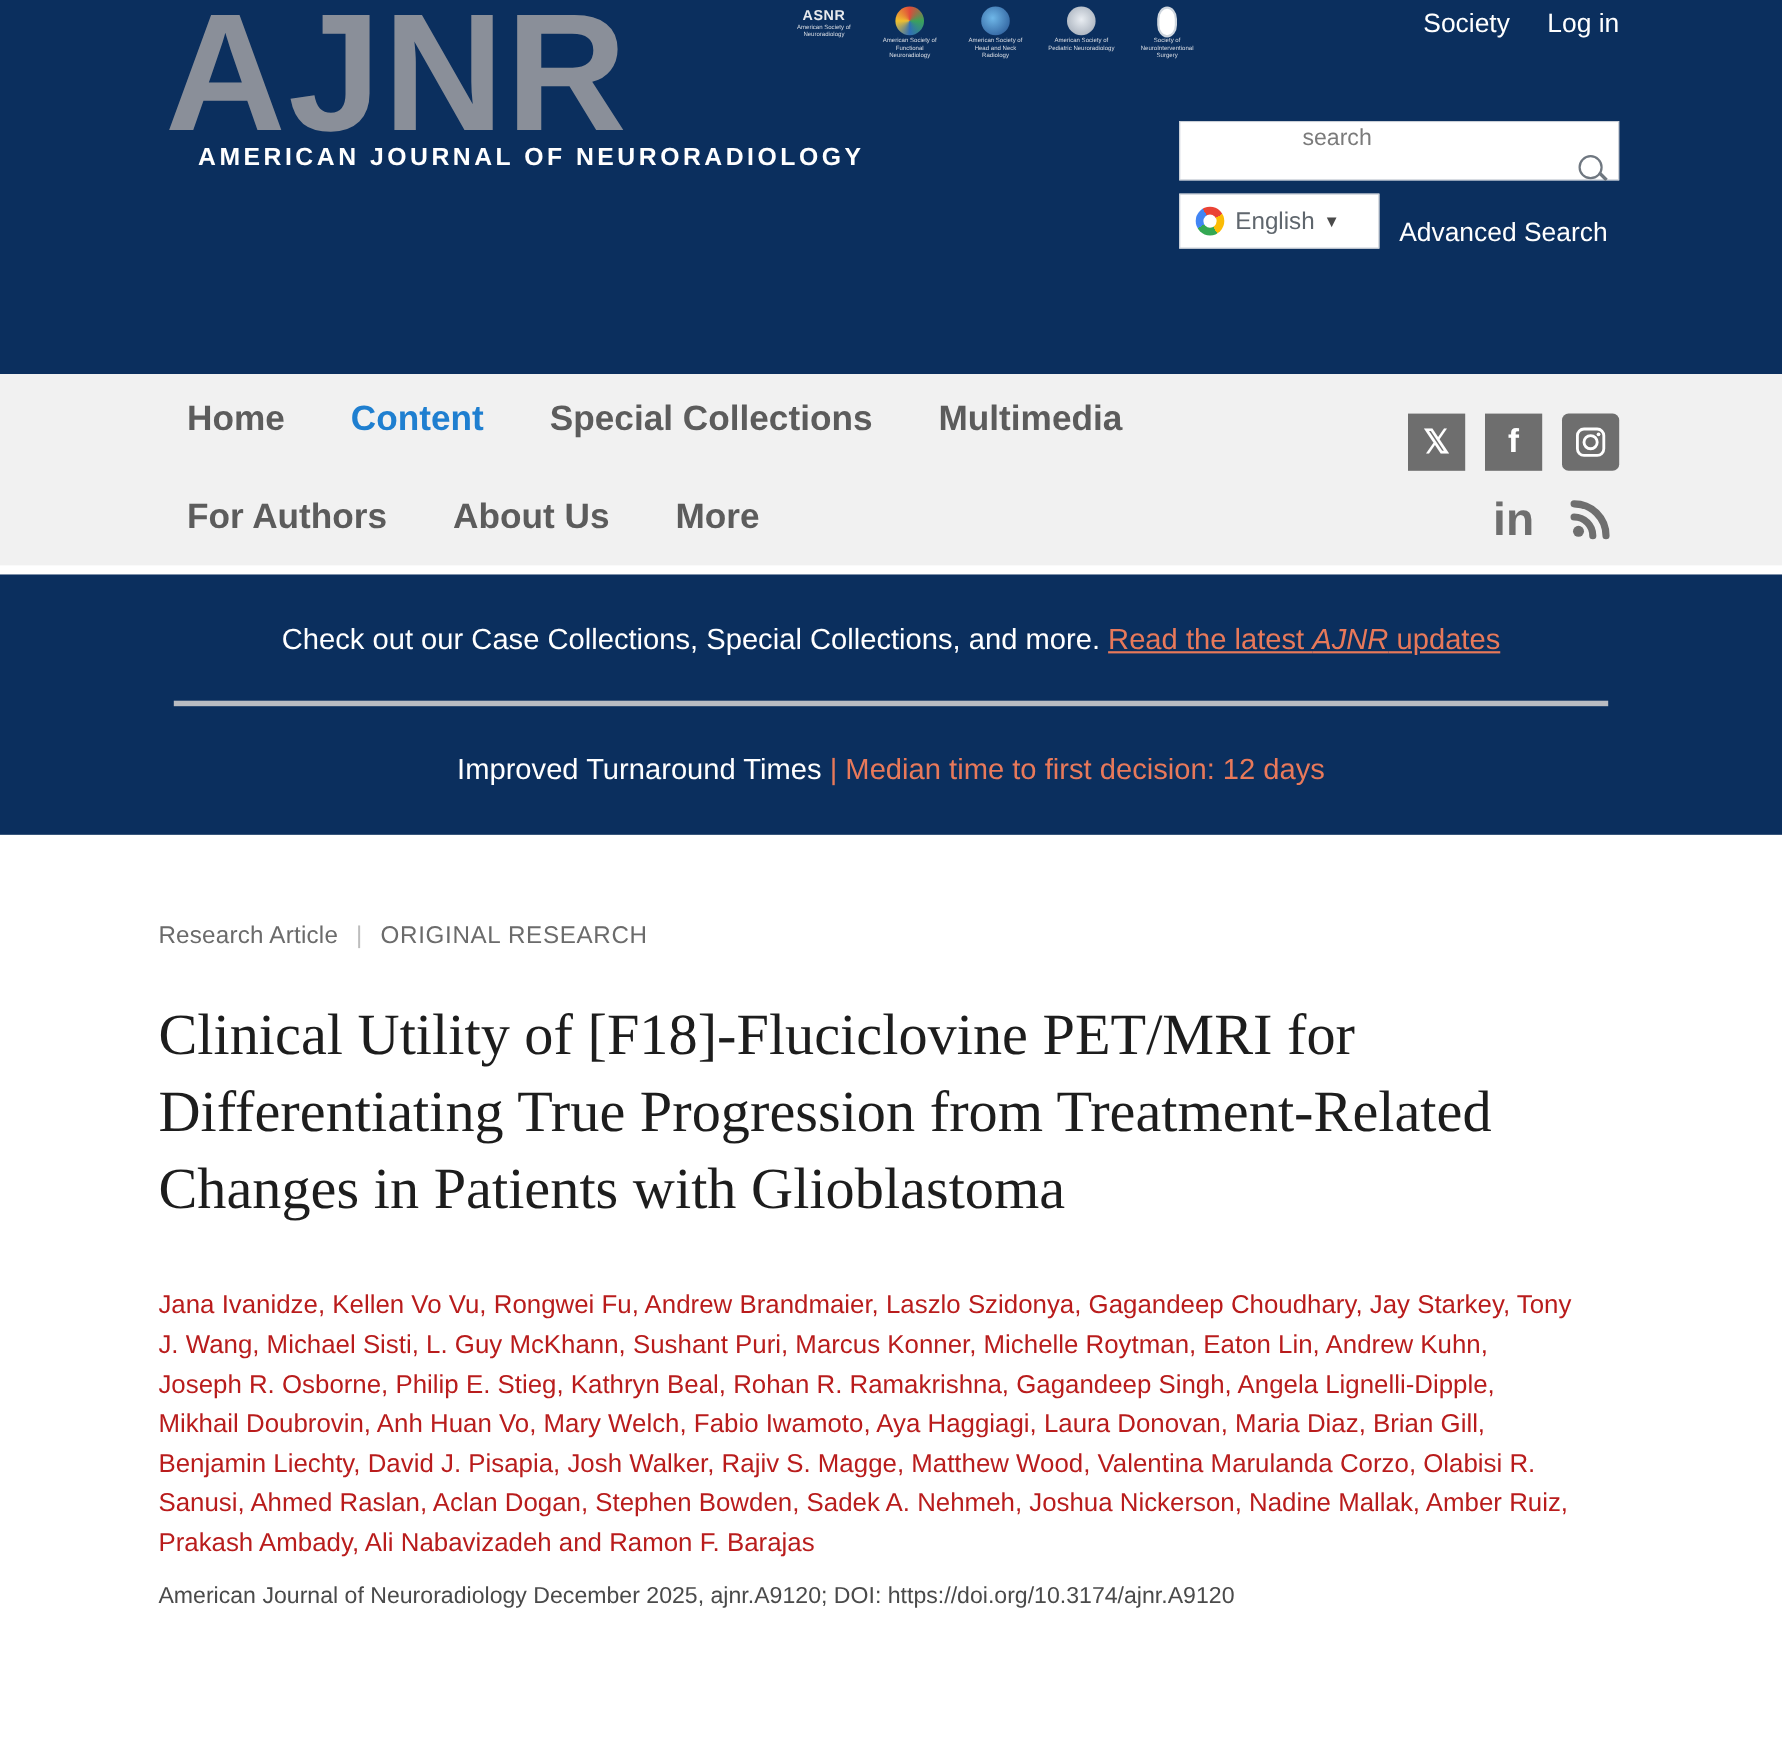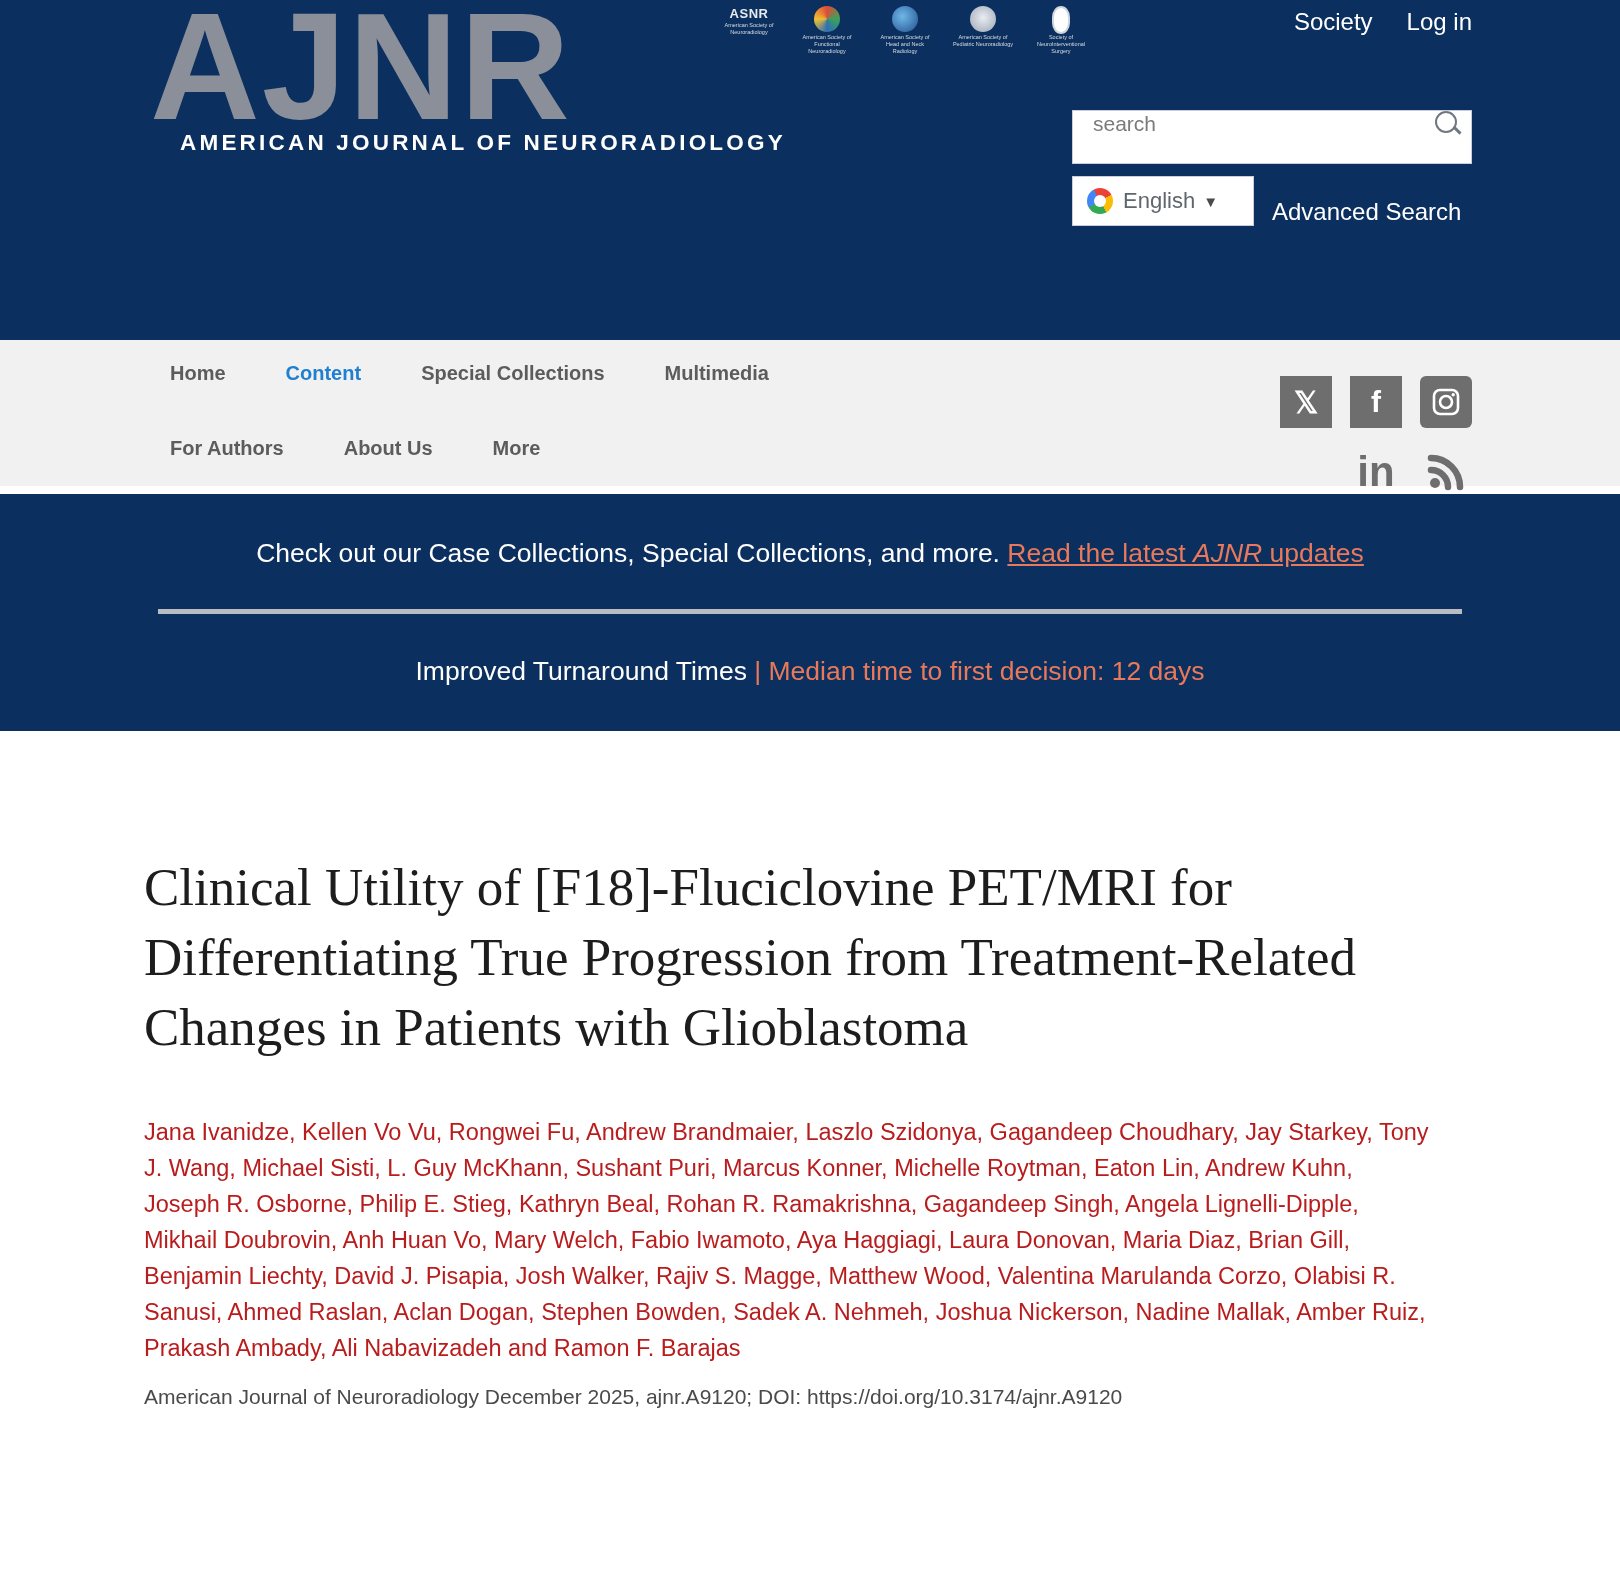--- a/index.html
+++ b/index.html
@@ -100,22 +100,23 @@
     position: absolute;
     right: 148px;
     top: 110px;
     width: 400px;
   }
   .search-box {
     height: 54px;
     background: #ffffff;
     border: 1px solid #c8ced6;
     display: flex;
-    align-items: flex-start;
+    align-items: flex-end;
     padding: 0 14px 0 18px;
+    flex-direction: column;
   }
   .search-box input {
     flex: 1;
     border: none;
     outline: none;
     font-size: 21px;
     color: #4a4a4a;
     font-family: "Liberation Sans", sans-serif;
     background: transparent;
   }
@@ -188,21 +189,21 @@
     align-items: flex-start;
   }
   .nav-items {
     width: 1030px;
     display: flex;
     flex-wrap: wrap;
     row-gap: 26px;
     column-gap: 0;
   }
   .nav-item {
-    font-size: 20px;
+    font-size: 32px;
     font-weight: bold;
     color: #5c5c5c;
     text-decoration: none;
     margin-right: 60px;
     white-space: nowrap;
   }
   .nav-item.active { color: #1f7fd0; }
   .nav-row-break { width: 100%; height: 0; }
 
   .social {
@@ -390,20 +391,25 @@
       <span>Check out our Case Collections, Special Collections, and more.</span>
       <a href="#" class="accent"><span>Read the latest </span><i>AJNR</i><span> updates</span></a>
     </div>
     <div class="promo-rule"></div>
     <div class="promo-line2">
       <span>Improved Turnaround Times</span><span class="accent"> | </span><span class="accent">Median time to first decision: 12 days</span>
     </div>
   </div>
 
   <div class="article">
+    <div class="kicker">
+      <span>Research Article</span>
+      <span class="sep">|</span>
+      <span class="orig">ORIGINAL RESEARCH</span>
+    </div>
 
     <h1 class="title">Clinical Utility of [F18]-Fluciclovine PET/MRI for Differentiating True Progression from Treatment-Related Changes in Patients with Glioblastoma</h1>
 
     <div class="authors">Jana Ivanidze, Kellen Vo Vu, Rongwei Fu, Andrew Brandmaier, Laszlo Szidonya, Gagandeep Choudhary, Jay Starkey, Tony J. Wang, Michael Sisti, L. Guy McKhann, Sushant Puri, Marcus Konner, Michelle Roytman, Eaton Lin, Andrew Kuhn, Joseph R. Osborne, Philip E. Stieg, Kathryn Beal, Rohan R. Ramakrishna, Gagandeep Singh, Angela Lignelli-Dipple, Mikhail Doubrovin, Anh Huan Vo, Mary Welch, Fabio Iwamoto, Aya Haggiagi, Laura Donovan, Maria Diaz, Brian Gill, Benjamin Liechty, David J. Pisapia, Josh Walker, Rajiv S. Magge, Matthew Wood, Valentina Marulanda Corzo, Olabisi R. Sanusi, Ahmed Raslan, Aclan Dogan, Stephen Bowden, Sadek A. Nehmeh, Joshua Nickerson, Nadine Mallak, Amber Ruiz, Prakash Ambady, Ali Nabavizadeh and Ramon F. Barajas</div>
 
     <div class="cite">American Journal of Neuroradiology December 2025, ajnr.A9120; DOI: https://doi.org/10.3174/ajnr.A9120</div>
   </div>
 
 </div>
 

